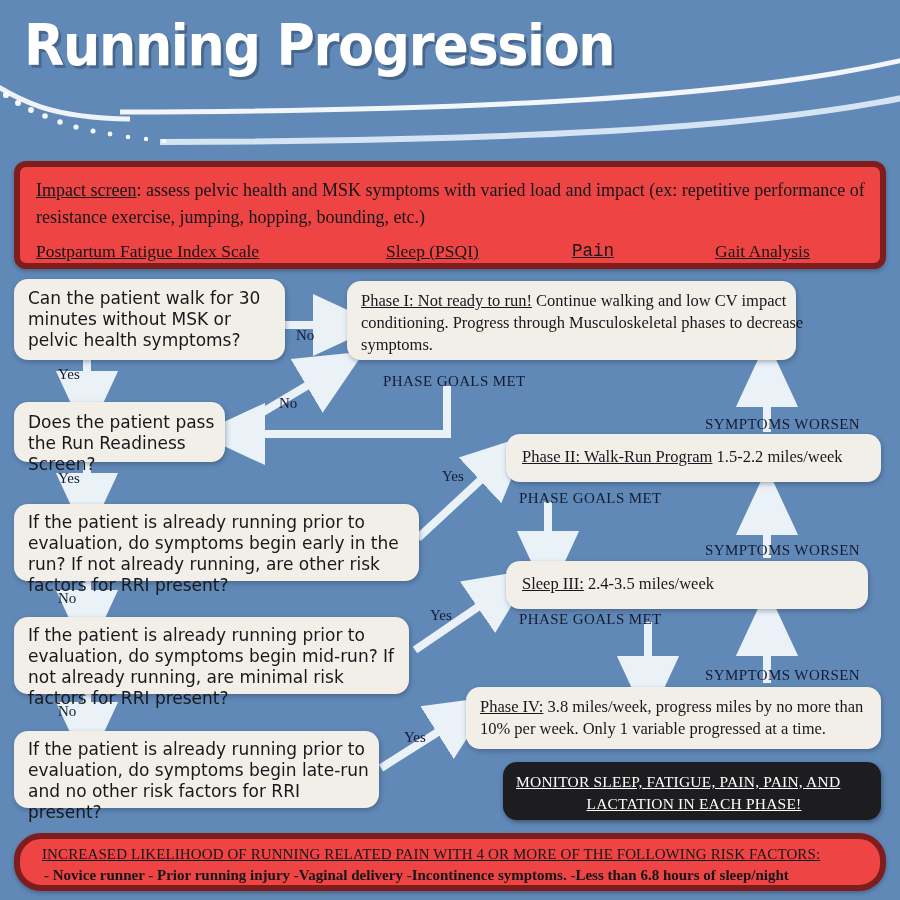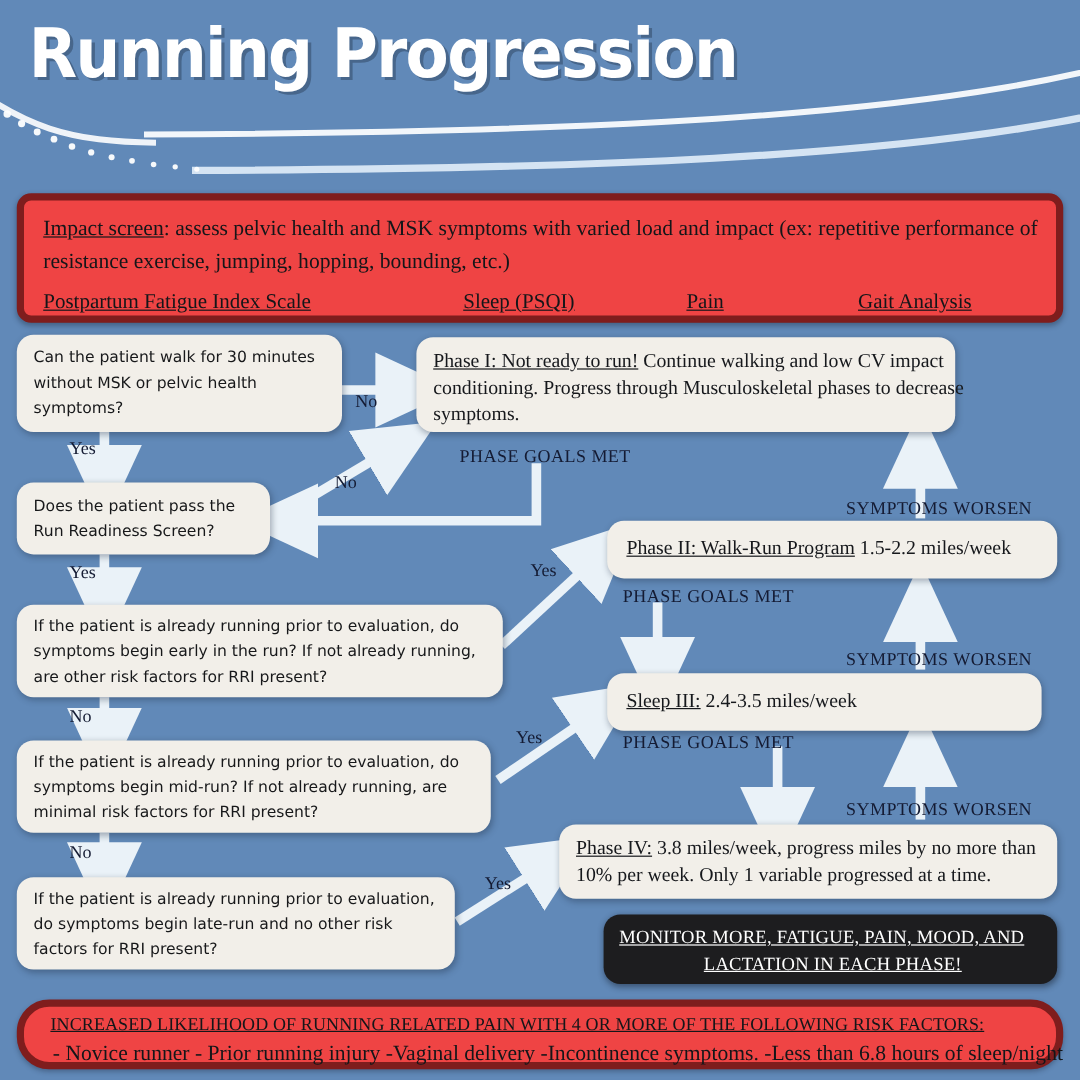--- a/index.html
+++ b/index.html
@@ -48,21 +48,21 @@
     position:absolute;
     background:#1d1d1f;
     border-radius:14px;
     box-sizing:border-box;
     box-shadow:1px 2px 5px rgba(10,15,25,.45);
   }
 
   .qtext{
     position:absolute;
     font-family:"DejaVu Sans", sans-serif;
-    font-size:13px;
+    font-size:17px;
     line-height:21px;
     color:#17181a;
   }
   .ptext{
     position:absolute;
     font-size:16.5px;
     line-height:22px;
     color:#16181c;
   }
   .u{text-decoration:underline;}
@@ -93,23 +93,24 @@
   .risk-head{
     position:absolute;
     font-size:15px;
     color:#141619;
     text-decoration:underline;
     letter-spacing:.1px;
     white-space:nowrap;
   }
   .risk-list{
     position:absolute;
-    font-size:18px;
-    color:#141619;
-    white-space:nowrap;
+    font-size:15px;
+    color:#141619;
+    white-space:nowrap;
+    font-weight:bold;
   }
 
   
   .lbl{
     position:absolute;
     font-size:15px;
     color:#141b33;
     white-space:nowrap;
     text-align:right;
   }
@@ -151,21 +152,21 @@
     <div class="title">Running Progression</div>
   </div>
 
   <div class="hardbox" style="left:14px;top:161px;width:872px;height:108px;">
     <div class="impact" style="left:16px;top:10px;width:838px;">
       <span class="u">Impact screen</span><span>: assess pelvic health and MSK symptoms with varied load and impact (ex: repetitive performance of resistance exercise, jumping, hopping, bounding, etc.)</span>
     </div>
     <div class="impact-links" style="left:0;top:74px;">
       <span style="left:16px;">Postpartum Fatigue Index Scale</span>
       <span style="left:366px;">Sleep (PSQI)</span>
-      <span style="left:552px;">Pain</span>
+      <span style="left:552px;font-family:Liberation Mono, monospace;">Pain</span>
       <span style="left:695px;">Gait Analysis</span>
     </div>
   </div>
 
   <svg class="arrows" viewBox="0 0 900 900">
     <defs>
       <marker id="ah" markerWidth="9" markerHeight="9" refX="3.4" refY="4.5" orient="auto">
         <path d="M0,0.6 L8.4,4.5 L0,8.4 z" fill="#eaf2f8"></path>
       </marker>
     </defs>
@@ -259,21 +260,21 @@
 
   <div class="caps" style="left:383px;top:373px;">PHASE GOALS MET</div>
   <div class="caps" style="left:519px;top:490px;">PHASE GOALS MET</div>
   <div class="caps" style="left:519px;top:611px;">PHASE GOALS MET</div>
 
   <div class="caps" style="left:705px;top:416px;">SYMPTOMS WORSEN</div>
   <div class="caps" style="left:705px;top:542px;">SYMPTOMS WORSEN</div>
   <div class="caps" style="left:705px;top:667px;">SYMPTOMS WORSEN</div>
 
   <div class="darkbox" style="left:503px;top:762px;width:378px;height:58px;">
-    <div class="monitor" style="left:13px;top:8px;width:356px;">MONITOR MORE, FATIGUE, PAIN, MOOD, AND</div>
+    <div class="monitor" style="left:13px;top:8px;width:356px;">MONITOR SLEEP, FATIGUE, PAIN, PAIN, AND</div>
     <div class="monitor" style="left:13px;top:30px;width:356px;text-align:center;">LACTATION IN EACH PHASE!</div>
   </div>
 
   <div class="hardbox" style="left:14px;top:833px;width:872px;height:58px;border-radius:27px;">
     <div class="risk-head" style="left:22px;top:7px;">INCREASED LIKELIHOOD OF RUNNING RELATED PAIN WITH 4 OR MORE OF THE FOLLOWING RISK FACTORS:</div>
     <div class="risk-list" style="left:24px;top:28px;">- Novice runner - Prior running injury  -Vaginal delivery  -Incontinence symptoms.  -Less than 6.8 hours of sleep/night</div>
   </div>
 
 </div>
 

